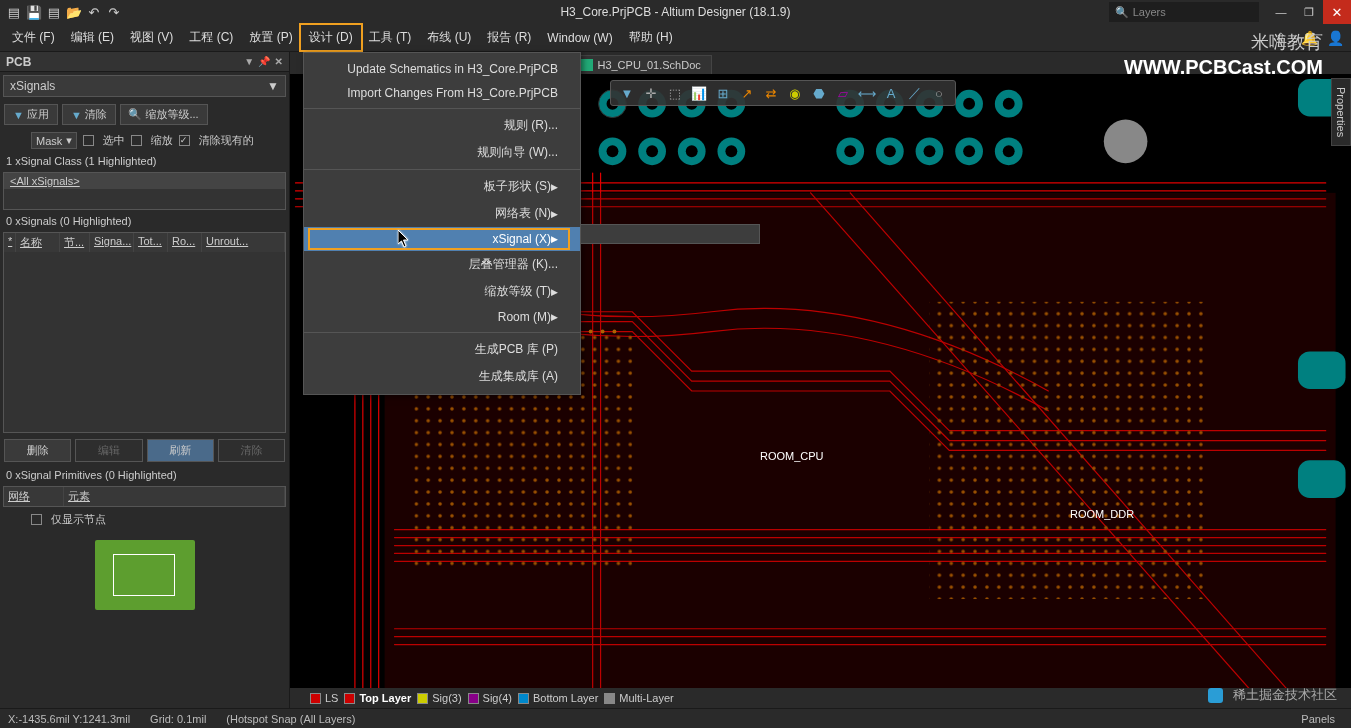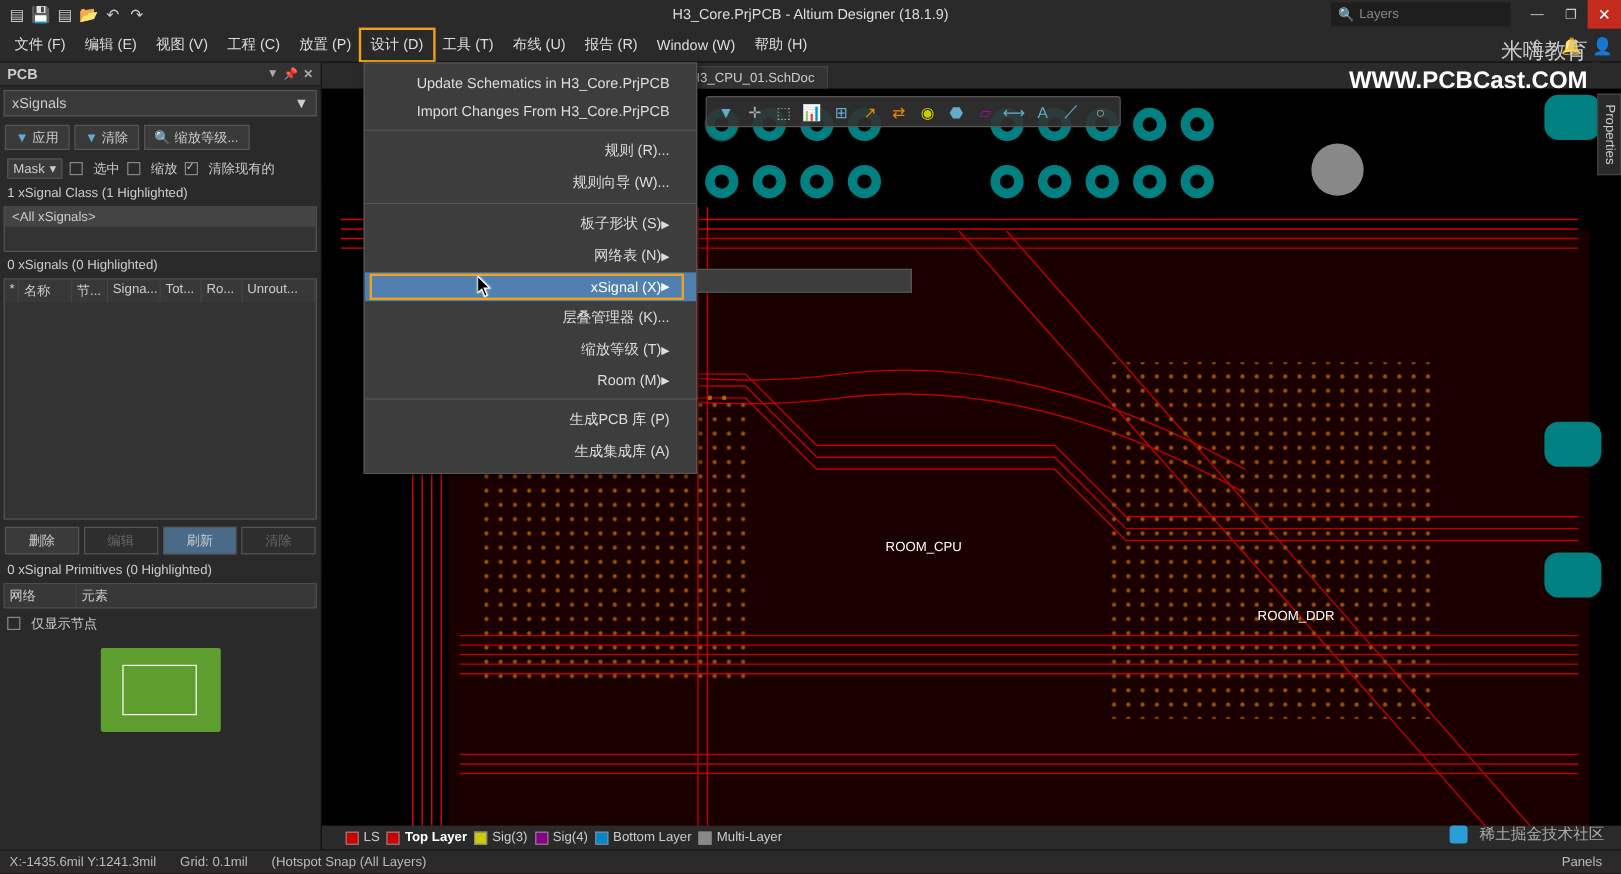--- a/index.html
+++ b/index.html
@@ -32,30 +32,30 @@
   .dd-item.hover.highlighted-yellow::before { content: ""; position: absolute; left: 4px; right: 10px; top: 1px; bottom: 1px; border: 2px solid #f0a020; pointer-events: none; }
   .dd-arrow { font-size: 9px; }
   .dd-sub { position: absolute; left: 580px; top: 224px; width: 180px; height: 20px; background: #3d3d3d; border: 1px solid #555; z-index: 11; }
   .cursor { position: absolute; left: 398px; top: 230px; z-index: 20; font-size: 14px; color: #000; pointer-events: none; }
   .cursor svg { filter: drop-shadow(0 0 1px #fff); }
 
   
   .workspace { display: flex; height: calc(100% - 24px - 28px - 20px); }
   
   
-  .left-panel { width: 268px; background: #2a2a2a; border-right: 1px solid #1a1a1a; display: flex; flex-direction: column; }
+  .left-panel { width: 290px; background: #2a2a2a; border-right: 1px solid #1a1a1a; display: flex; flex-direction: column; }
   .panel-header { height: 20px; background: #333; display: flex; align-items: center; justify-content: space-between; padding: 0 6px; font-weight: bold; font-size: 12px; border-bottom: 1px solid #1a1a1a; }
   .panel-header-btns { display: flex; gap: 4px; font-size: 10px; color: #aaa; }
   .combo { height: 22px; background: #3a3a3a; border: 1px solid #555; margin: 3px; display: flex; align-items: center; justify-content: space-between; padding: 0 6px; font-size: 12px; }
   .panel-toolbar { display: flex; gap: 4px; padding: 4px; align-items: center; }
   .tb-btn { background: #3a3a3a; border: 1px solid #555; padding: 2px 8px; font-size: 11px; color: #ccc; display: flex; align-items: center; gap: 3px; }
-  .panel-row { display: flex; align-items: center; gap: 6px; padding: 3px 6px; font-size: 11px; color: #ccc; }
+  .panel-row { display: flex; align-items: center; gap: 6px; padding: 3px 6px; font-size: 11px; color: #ccc; margin-left: 25px; }
   .small-combo { background: #3a3a3a; border: 1px solid #555; padding: 1px 4px; font-size: 11px; display: flex; align-items: center; gap: 4px; }
   .section-label { padding: 3px 6px; font-size: 11px; color: #ccc; background: #2a2a2a; }
-  .list-box { background: #333; border: 1px solid #555; margin: 2px 3px; }
+  .list-box { background: #333; border: 1px solid #555; margin: 2px 3px; text-decoration: underline; }
   .list-row { padding: 2px 6px; font-size: 11px; background: #383838; }
   .list-row.sel { background: #444; }
   .col-headers { display: flex; background: #383838; font-size: 11px; }
   .col-headers span { padding: 2px 4px; border-right: 1px solid #444; }
   .panel-btnrow { display: flex; gap: 4px; padding: 4px; }
   .panel-btn { flex: 1; background: #3a3a3a; border: 1px solid #555; padding: 3px; text-align: center; font-size: 11px; color: #ccc; }
   .panel-btn.dim { color: #666; background: #2e2e2e; }
   .mini-pcb { width: 100px; height: 70px; background: #5d9e2f; margin: 10px auto; position: relative; border-radius: 2px; }
   .mini-pcb::after { content: ""; position: absolute; left: 18px; top: 14px; width: 60px; height: 40px; border: 1px solid #fff; }
   .checkbox { width: 11px; height: 11px; border: 1px solid #888; display: inline-block; margin-right: 3px; vertical-align: middle; background: #2a2a2a; }

